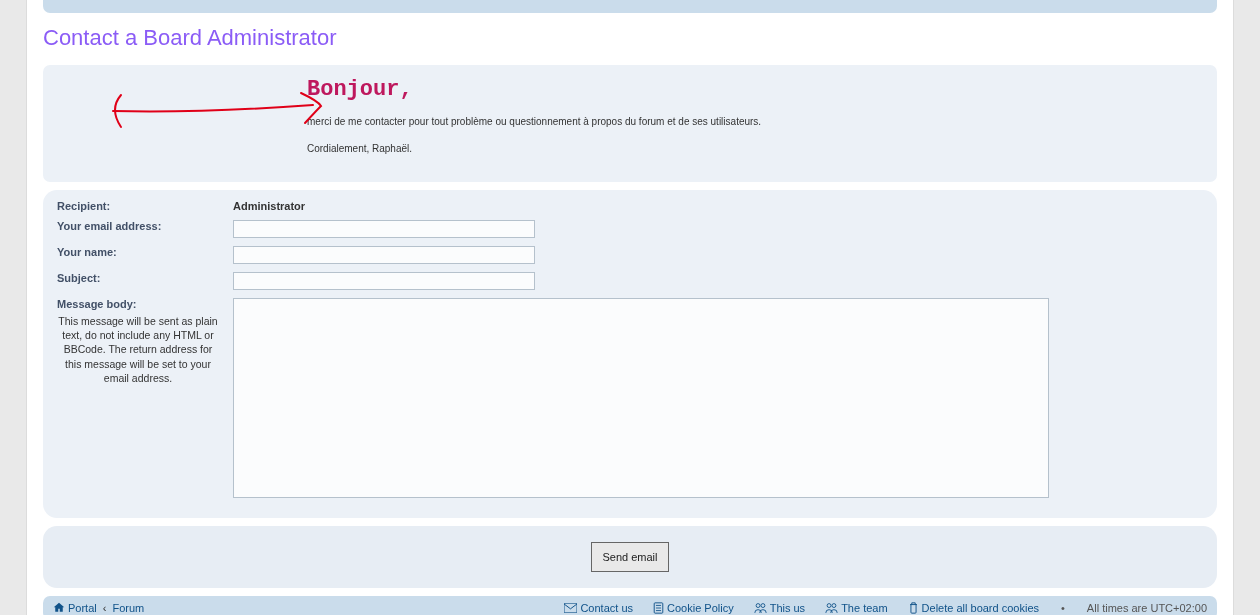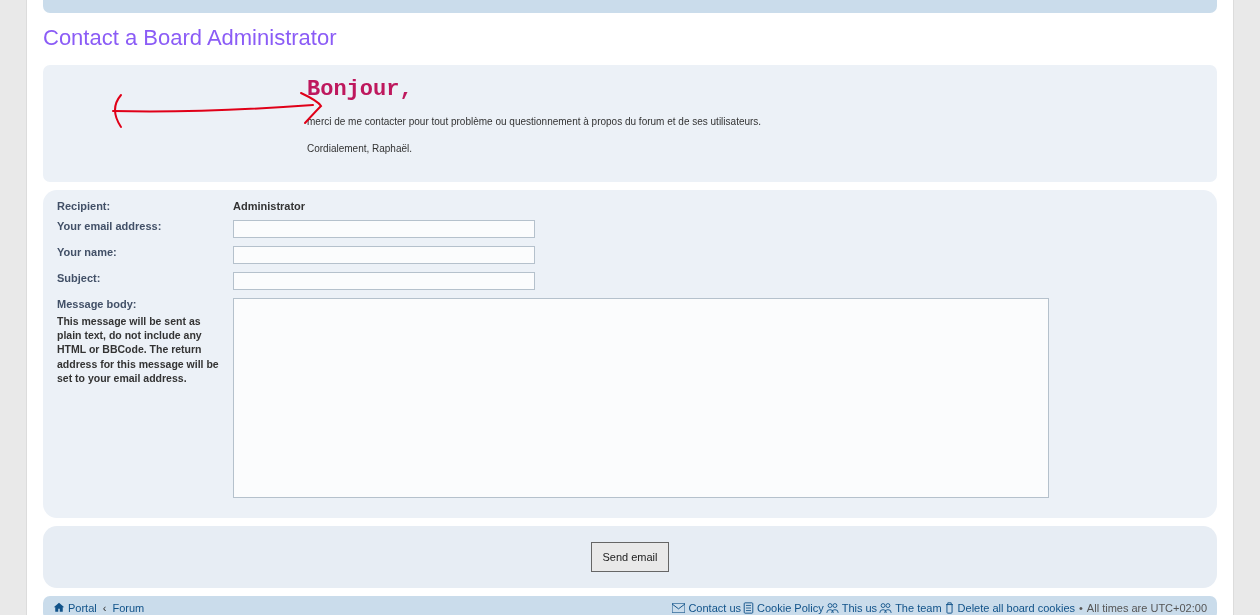--- a/index.html
+++ b/index.html
@@ -70,26 +70,27 @@
     width: 230px;
     height: 50px;
   }
 
   fieldset.fields1 { border: 0; }
   dl { margin-bottom: 8px; overflow: hidden; }
   dt { float: left; width: 176px; text-align: left; color: #4a5a6b; font-size: 11px; }
   dt label { color: #425067; font-weight: bold; font-size: 11px; }
   dt .desc {
     display: block;
-    font-weight: bold;
+    font-weight: normal;
     color: #333;
     font-size: 10.5px;
     line-height: 1.35;
     margin-top: 4px;
     width: 162px;
+    text-align: center;
   }
   dd { margin-left: 75px; }
   dd strong { color: #333; font-size: 11px; }
   .inputbox {
     width: 302px;
     height: 18px;
     padding: 1px 3px;
     border: 1px solid #b5c1cc;
     background: #fbfcfd;
     font-size: 11px;
@@ -127,21 +128,21 @@
     margin: 0 16px 0 16px;
     padding: 6px 10px;
     display: flex;
     justify-content: space-between;
     align-items: center;
     font-size: 11px;
     color: #536a86;
   }
   .navbar a { color: #105289; text-decoration: none; }
   .nav-left { display: flex; align-items: center; gap: 4px; }
-  .nav-right { display: flex; align-items: center; gap: 2px; }
+  .nav-right { display: flex; align-items: center; gap: 20px; }
   .crumb-sep { color: #333; margin: 0 2px; }
   .icon-svg { vertical-align: middle; display: inline-block; }
   .dot-sep { color: #555; margin: 0 2px; }
   .tz { color: #555; }
   .linkitem { display: inline-flex; align-items: center; gap: 3px; }
 </style>
 </head>
 <body>
 
 <div class="wrap">

